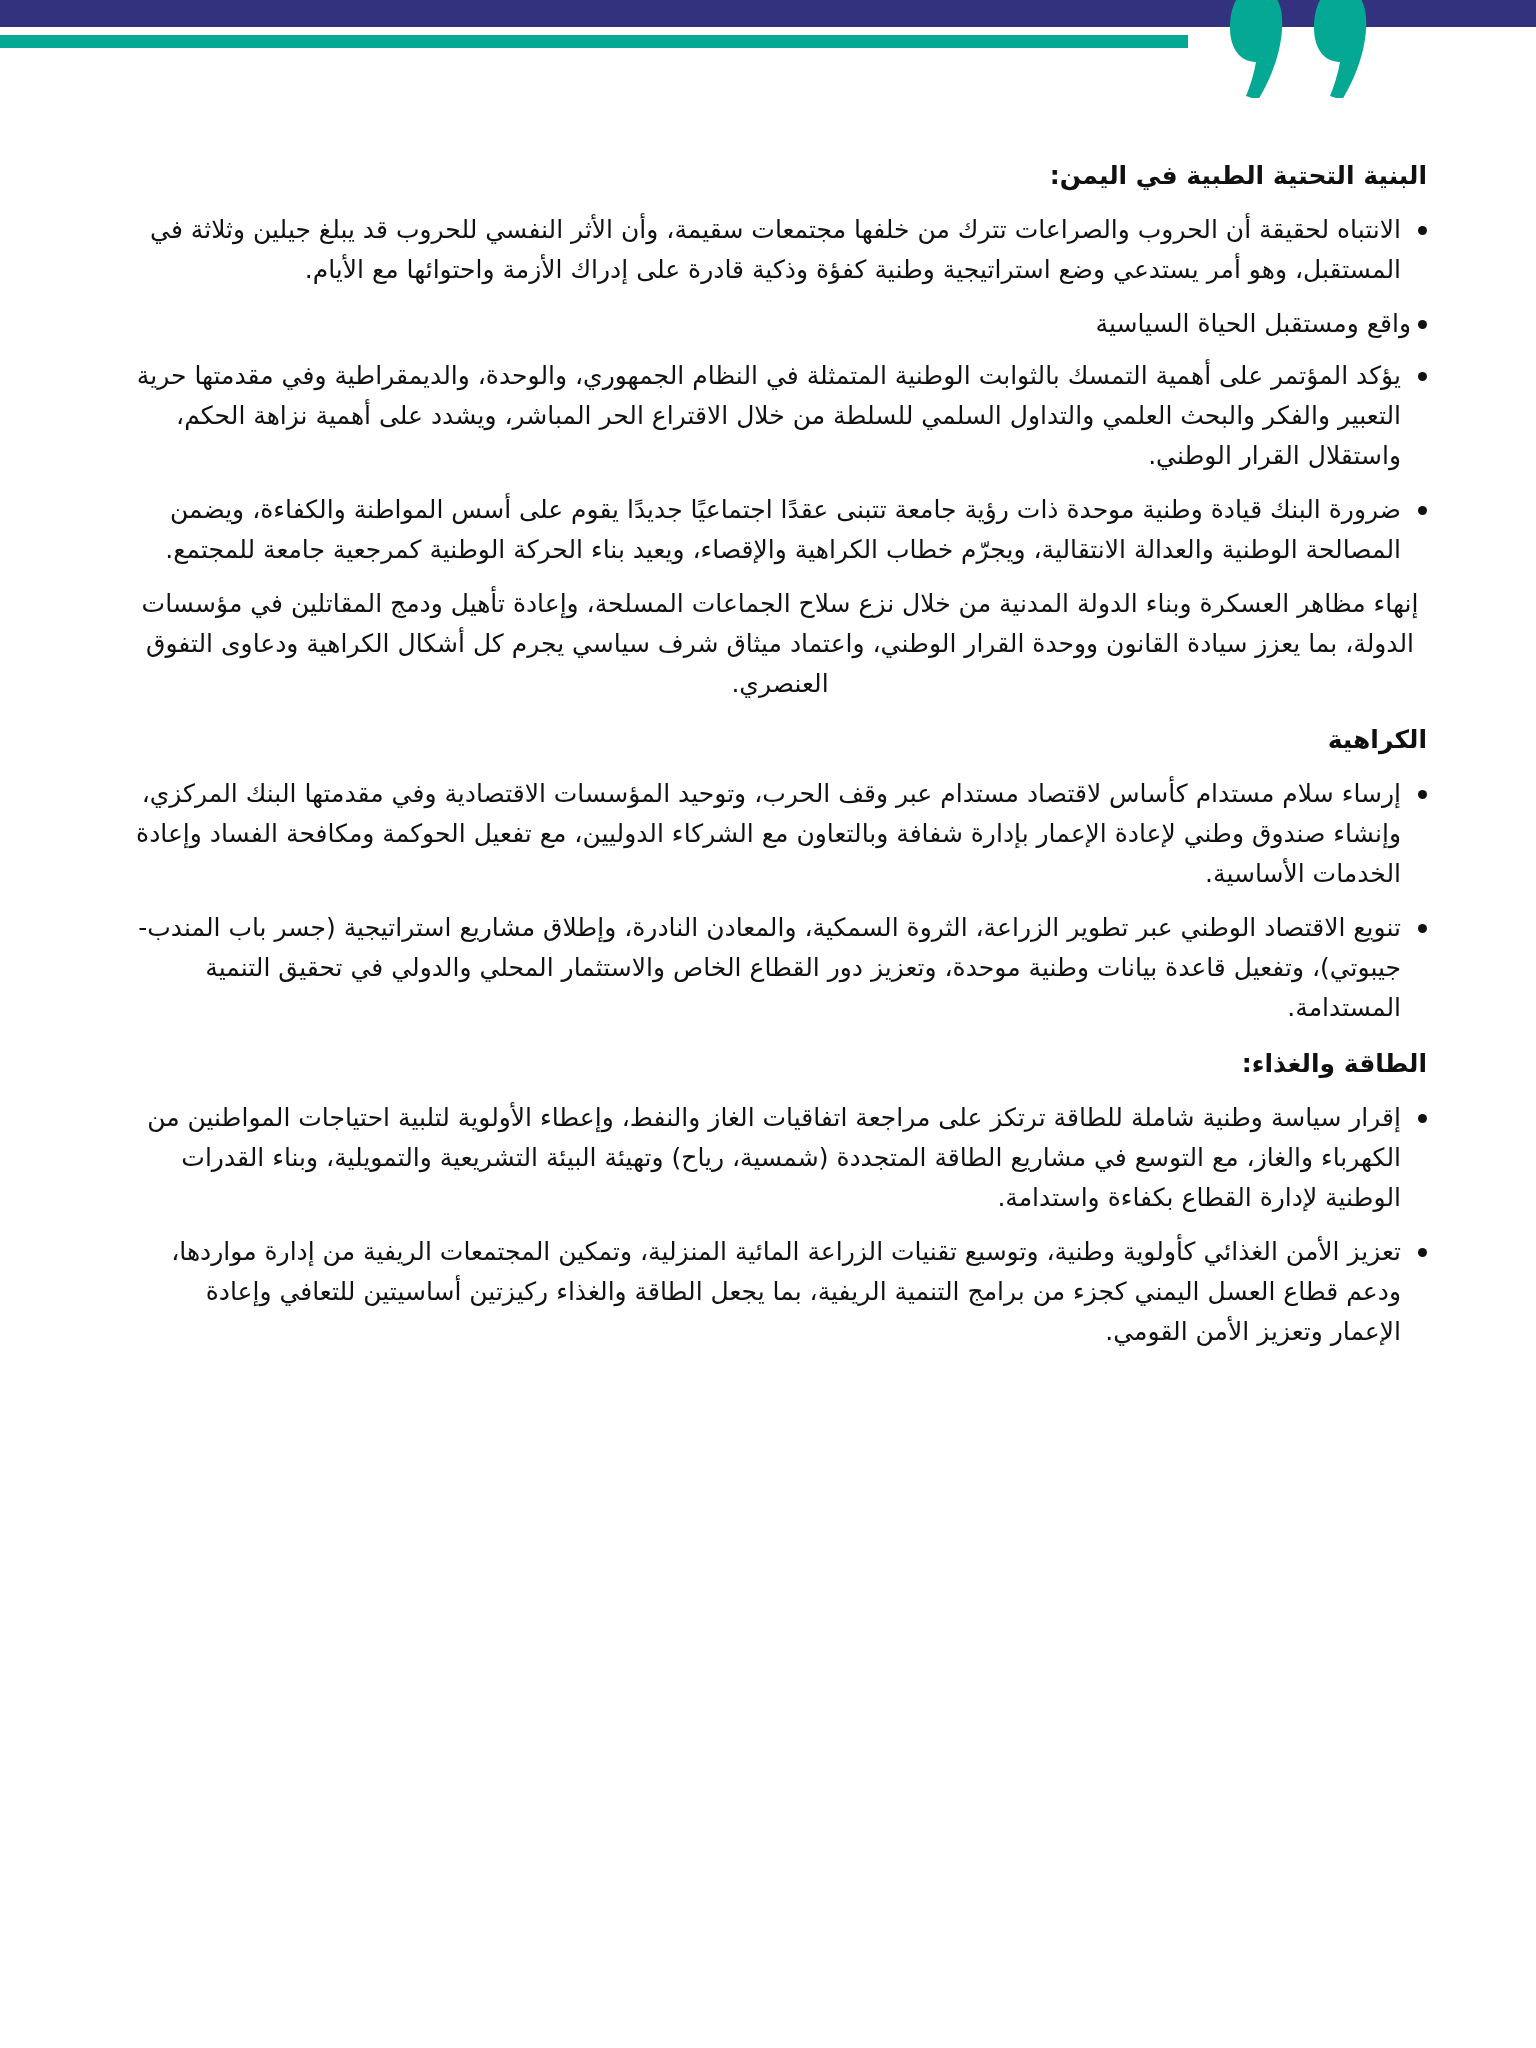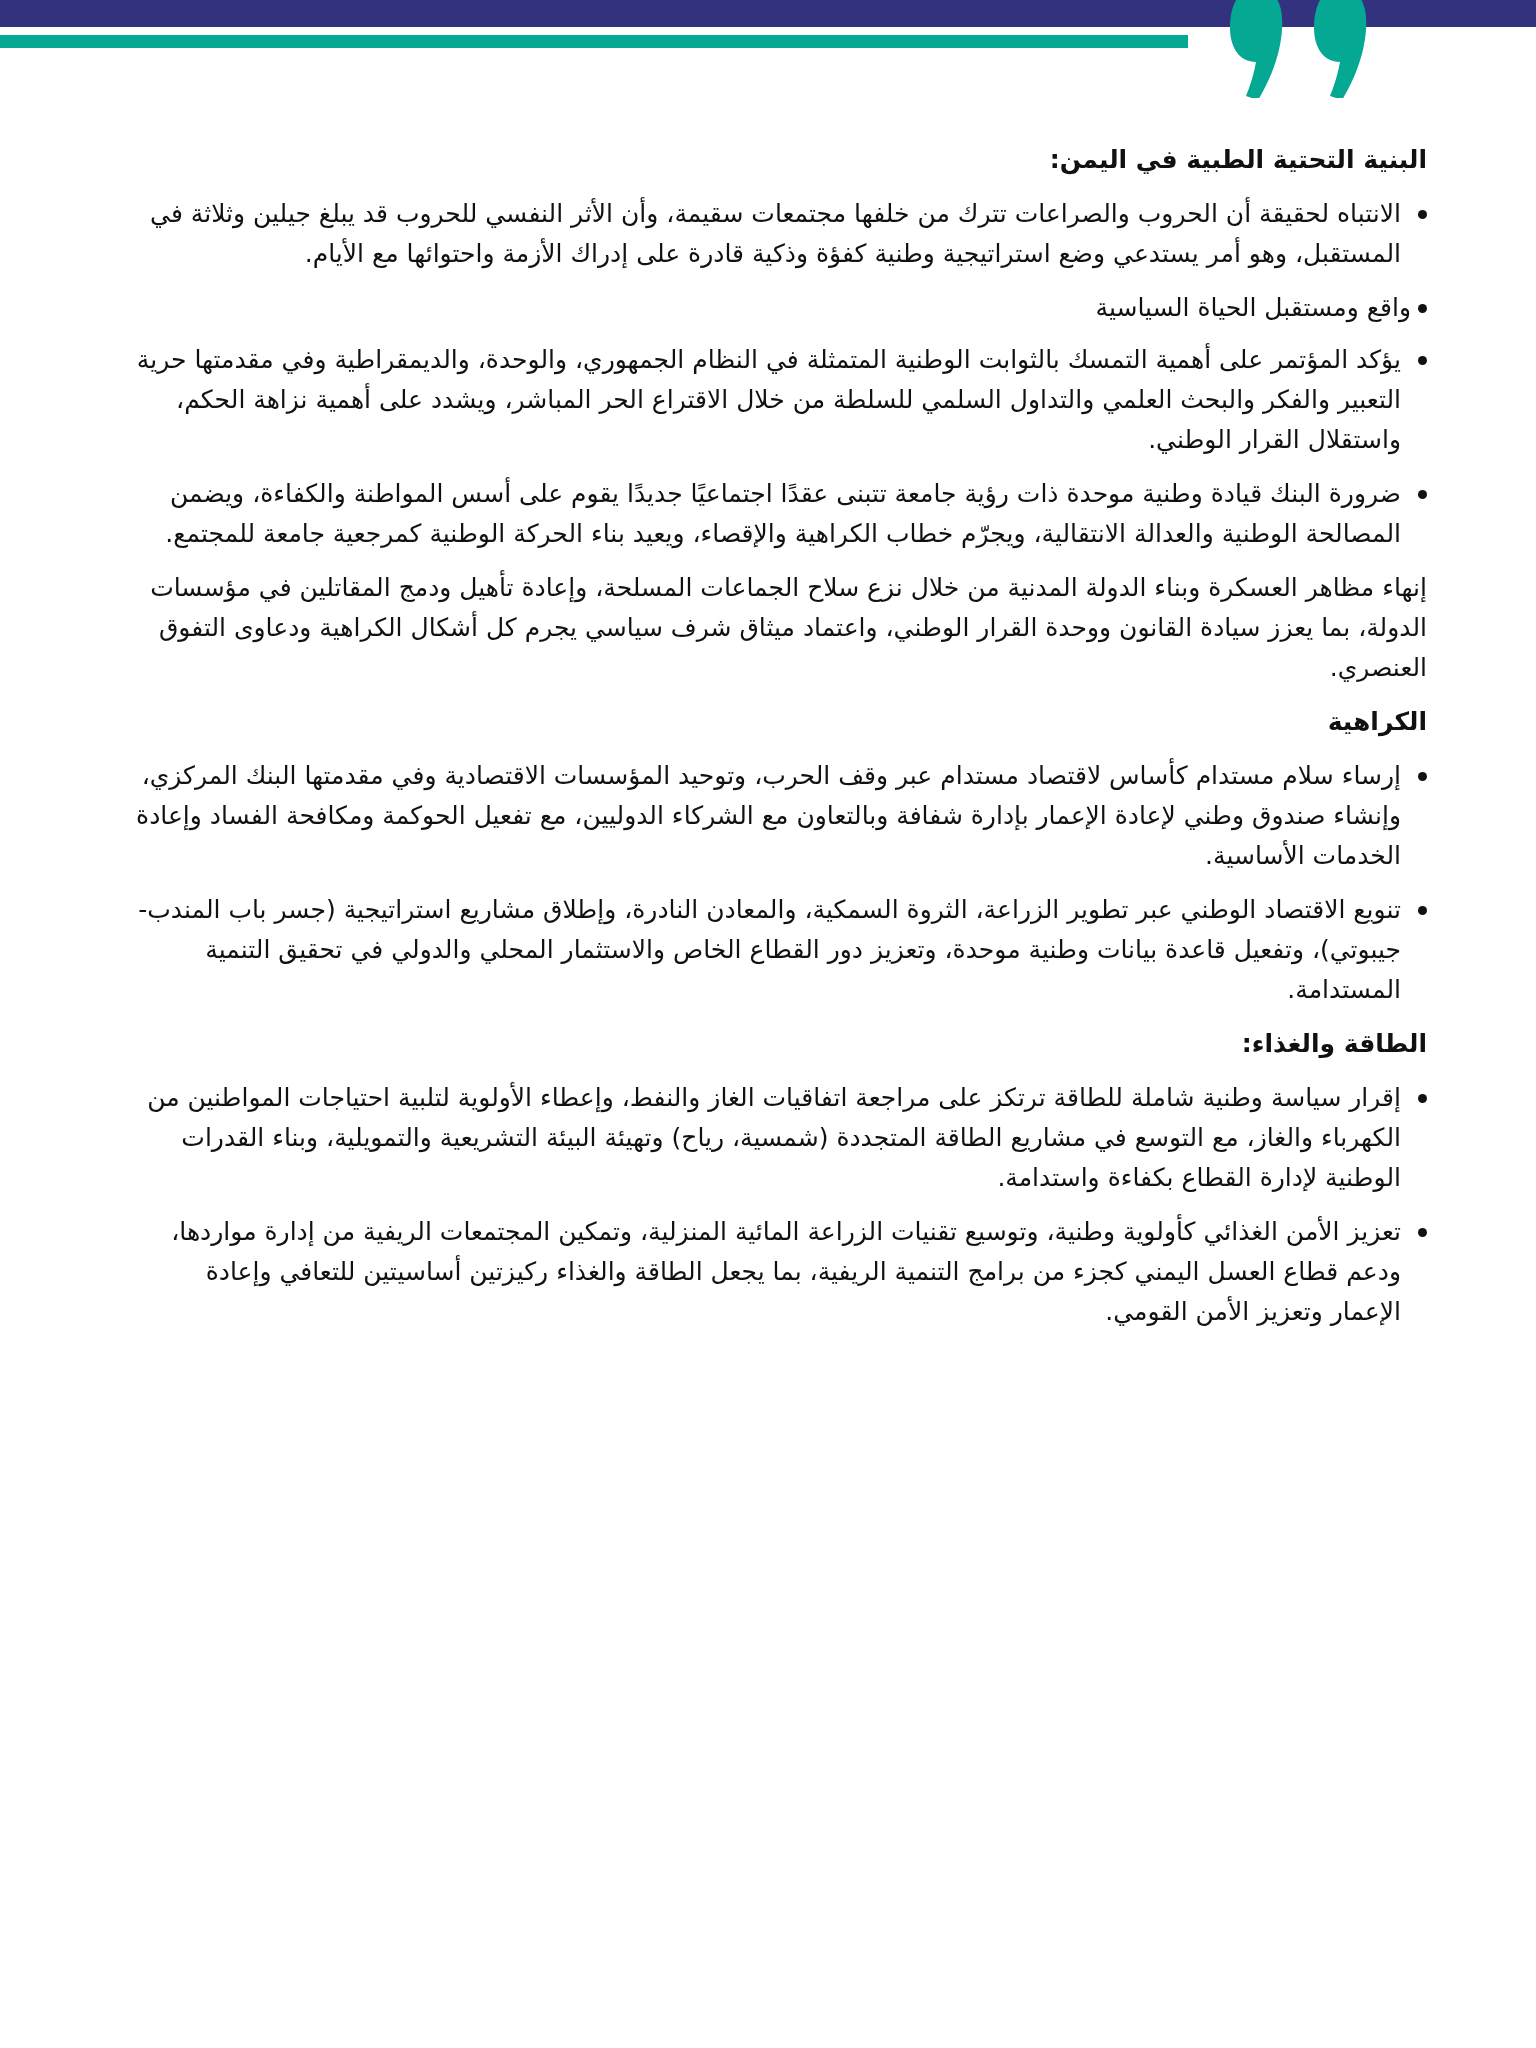--- a/index.html
+++ b/index.html
@@ -44,21 +44,21 @@
       top: 140px;
       width: 1294px;
       direction: rtl;
       text-align: right;
       font-size: 25px;
       line-height: 40px;
     }
     .heading {
       font-weight: bold;
       font-size: 25px;
-      margin: 0 0 14px 0;
+      margin: 16px 0 14px 0;
       line-height: 40px;
     }
     .subheading {
       font-weight: normal;
       margin: 0 16px 12px 0;
     }
     ul.bullets {
       list-style: none;
       margin: 0;
       padding: 0;
@@ -72,20 +72,21 @@
       position: absolute;
       right: 0;
       top: 16px;
       width: 9px;
       height: 9px;
       border-radius: 50%;
       background: #111111;
     }
     .paragraph {
       margin: 0 0 14px 0;
+      text-align: center;
     }
   </style>
 </head>
 <body>
 
 <div class="top-bar"></div>
 <div class="accent-bar"></div>
 
 <svg class="quote-mark" viewBox="0 0 180 110">
   <g fill="#05a893">

